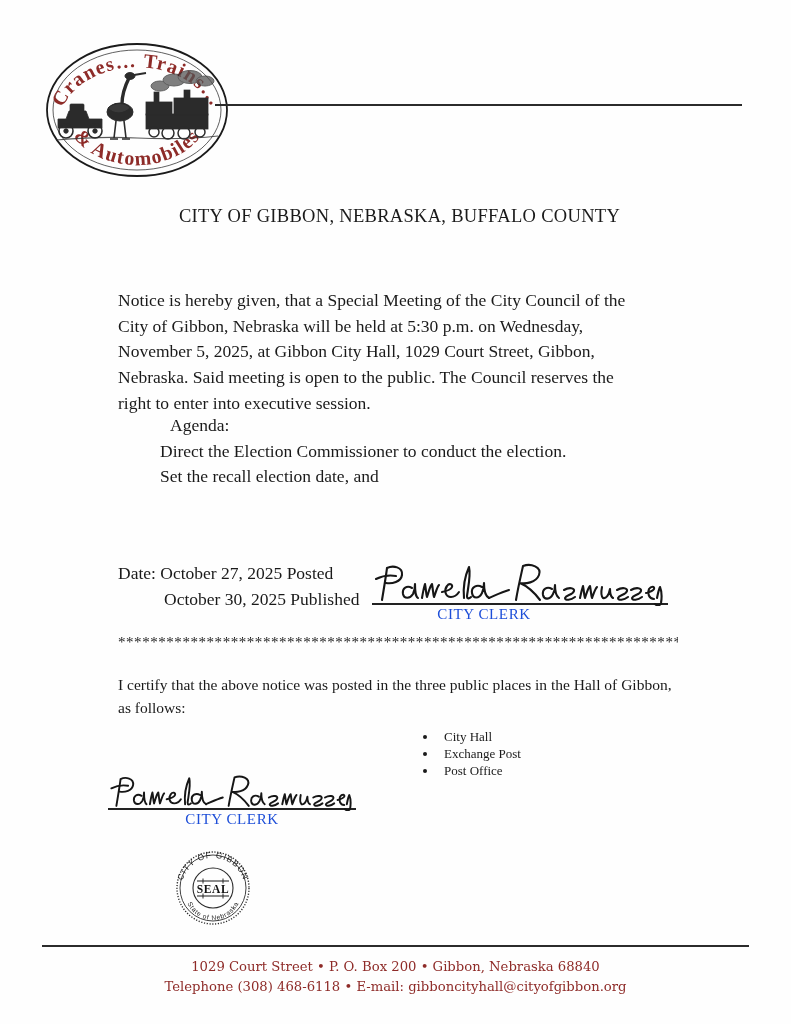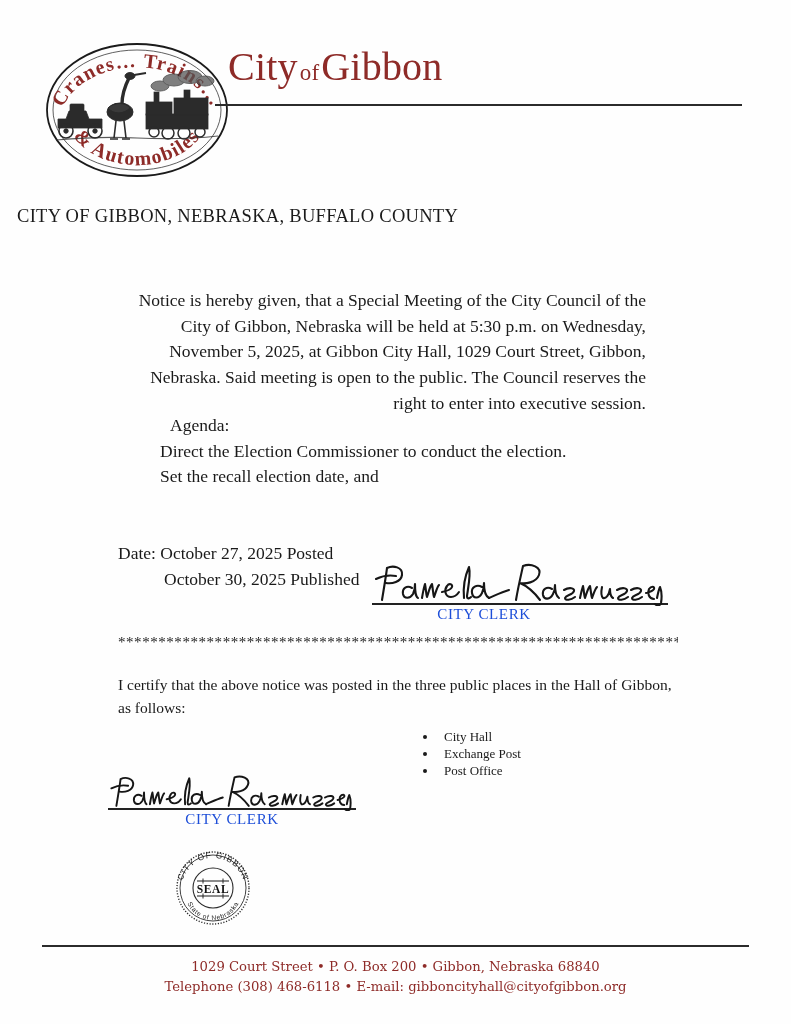--- a/index.html
+++ b/index.html
@@ -64,56 +64,56 @@
     right: 0;
     top: 165px;
     text-align: center;
     font-weight: bold;
     font-size: 20px;
     letter-spacing: 0.2px;
     color: #111;
   }
   .doc-subtitle {
     position: absolute;
-    left: 17px;
+    left: 8px;
     right: 0;
     top: 206px;
-    text-align: left;
+    text-align: center;
     font-size: 18.5px;
     letter-spacing: 0.3px;
     color: #1a1a1a;
   }
 
   
   .body-para {
     position: absolute;
     left: 118px;
     top: 288px;
     width: 528px;
     font-size: 17.5px;
     line-height: 1.47;
     color: #1a1a1a;
-    text-align: right;
+    text-align: left;
   }
 
   .agenda {
     position: absolute;
     left: 160px;
     top: 413px;
     font-size: 17.5px;
     line-height: 1.47;
     color: #1a1a1a;
   }
   .agenda .agenda-head { padding-left: 10px; }
 
   
   .date-block {
     position: absolute;
     left: 118px;
-    top: 540px;
+    top: 560px;
     font-size: 17.5px;
     line-height: 1.5;
     color: #1a1a1a;
   }
   .date-block .line2 { padding-left: 46px; }
 
   .sig1 {
     position: absolute;
     left: 372px;
     top: 562px;
@@ -265,23 +265,20 @@
         <g fill="#555" opacity="0.75">
           <ellipse cx="118" cy="50" rx="9" ry="5"></ellipse>
           <ellipse cx="132" cy="44" rx="11" ry="6"></ellipse>
           <ellipse cx="148" cy="41" rx="12" ry="6.5"></ellipse>
           <ellipse cx="163" cy="45" rx="9" ry="5"></ellipse>
         </g>
       </g>
     </svg>
   </div>
 
-  <div class="header-title">
-    <span>City</span><span class="small-of">of</span><span>Gibbon</span>
-  </div>
   <div class="header-rule"></div>
 
   <div class="doc-subtitle">CITY OF GIBBON, NEBRASKA, BUFFALO COUNTY</div>
 
   <div class="body-para">Notice is hereby given, that a Special Meeting of the City Council of the City of Gibbon, Nebraska will be held at 5:30 p.m. on Wednesday, November 5, 2025, at Gibbon City Hall, 1029 Court Street, Gibbon, Nebraska.  Said meeting is open to the public.  The Council reserves the right to enter into executive session.</div>
 
   <div class="agenda">
     <div class="agenda-head">Agenda:</div>
     <div>Direct the Election Commissioner to conduct the election.</div>
     <div>Set the recall election date, and</div>

